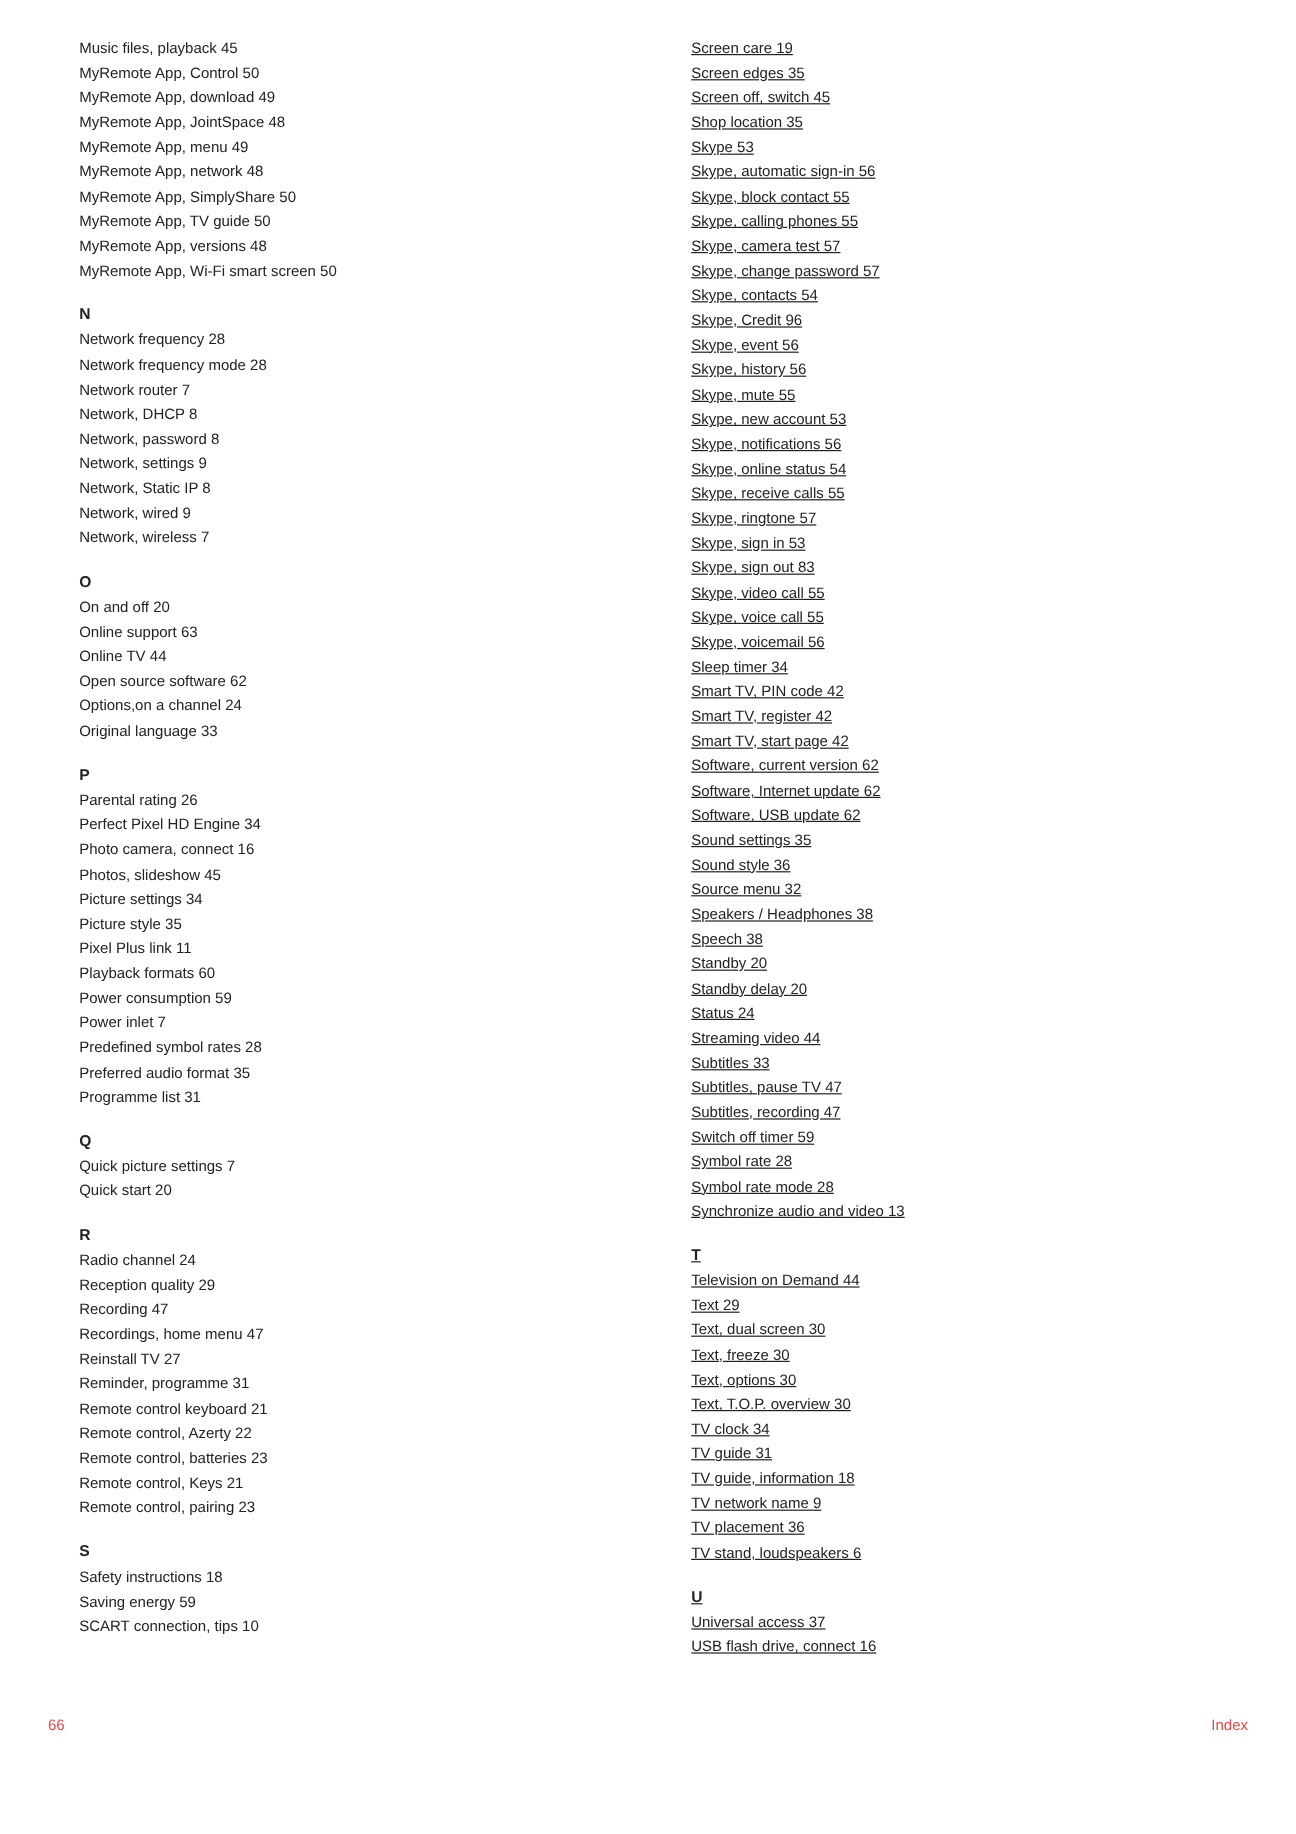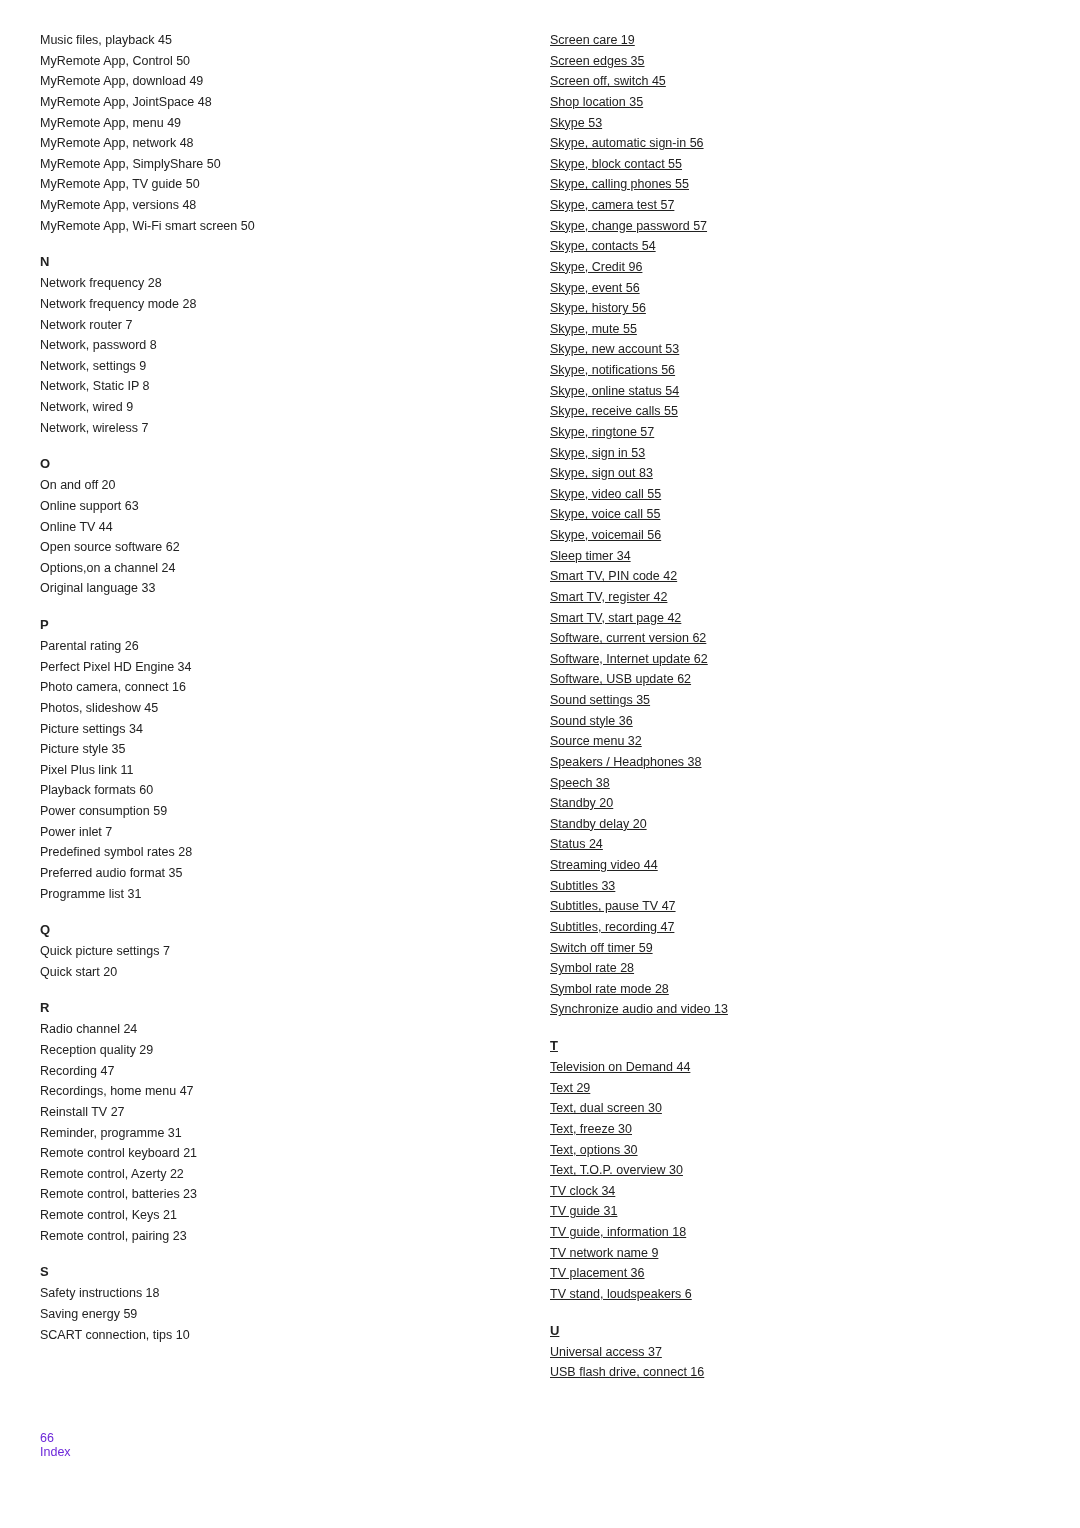--- a/index.html
+++ b/index.html
@@ -25,39 +25,39 @@
     .column {
       flex: 1;
       padding-right: 20px;
     }
     .column:last-child {
       padding-right: 0;
       text-decoration: underline;
     }
     .section {
       margin-bottom: 18px;
+      margin-left: 26px;
     }
     .section-header {
       font-size: 13px;
       font-weight: bold;
       margin-bottom: 4px;
       margin-top: 2px;
     }
     .index-entry {
       font-size: 12.5px;
       line-height: 1.65;
       color: #222;
     }
     .page-footer {
       display: flex;
       justify-content: space-between;
       margin-top: 30px;
       font-size: 12.5px;
-      color: #6d28d9;
-      flex-direction: column;
+      color: #ef4444;
     }
   </style>
 </head>
 <body>
 
 <div class="page-container">
   <div class="column">
 
   <div class="section">
         <div class="index-entry">Music files, playback   45</div>
@@ -69,20 +69,21 @@
         <div class="index-entry">MyRemote App, SimplyShare   50</div>
         <div class="index-entry">MyRemote App, TV guide   50</div>
         <div class="index-entry">MyRemote App, versions   48</div>
         <div class="index-entry">MyRemote App, Wi-Fi smart screen   50</div>
       </div>
       <div class="section">
         <div class="section-header">N</div>
         <div class="index-entry">Network frequency   28</div>
         <div class="index-entry">Network frequency mode   28</div>
         <div class="index-entry">Network router   7</div>
+        <div class="index-entry">Network, DHCP   8</div>
         <div class="index-entry">Network, password   8</div>
         <div class="index-entry">Network, settings   9</div>
         <div class="index-entry">Network, Static IP   8</div>
         <div class="index-entry">Network, wired   9</div>
         <div class="index-entry">Network, wireless   7</div>
       </div>
       <div class="section">
         <div class="section-header">O</div>
         <div class="index-entry">On and off   20</div>
         <div class="index-entry">Online support   63</div>

